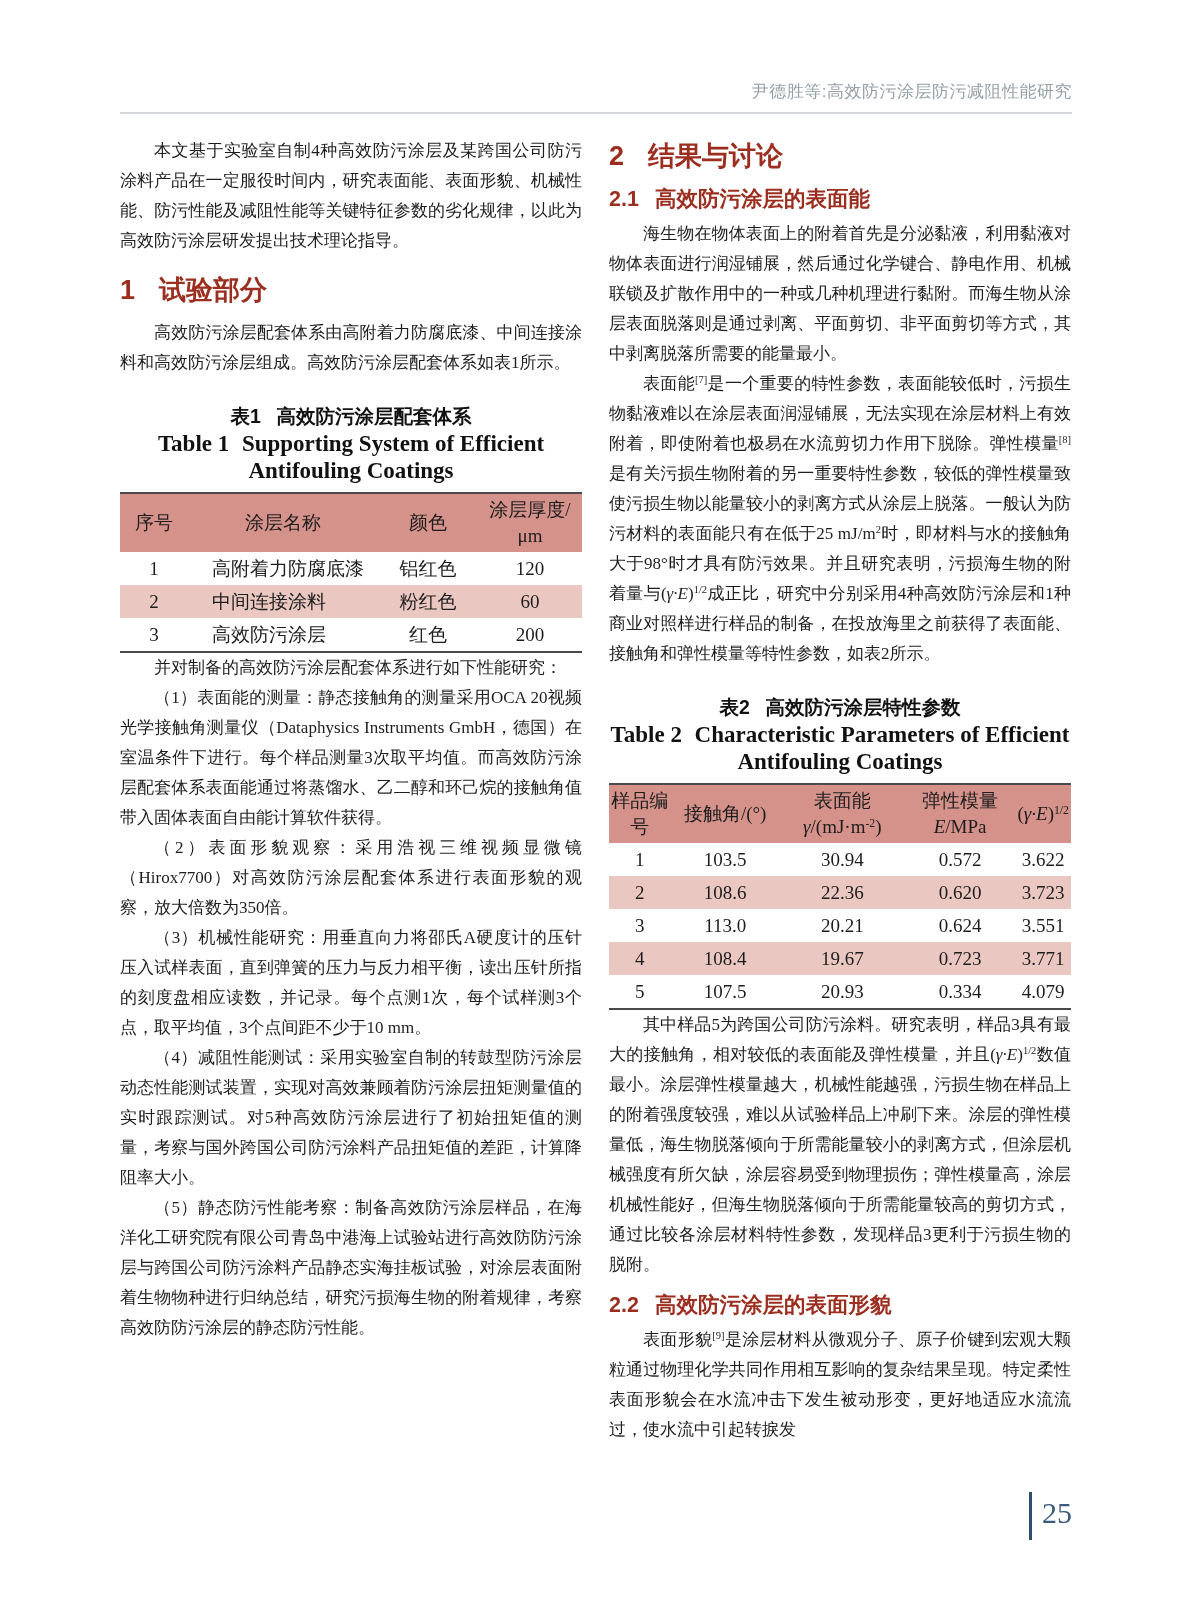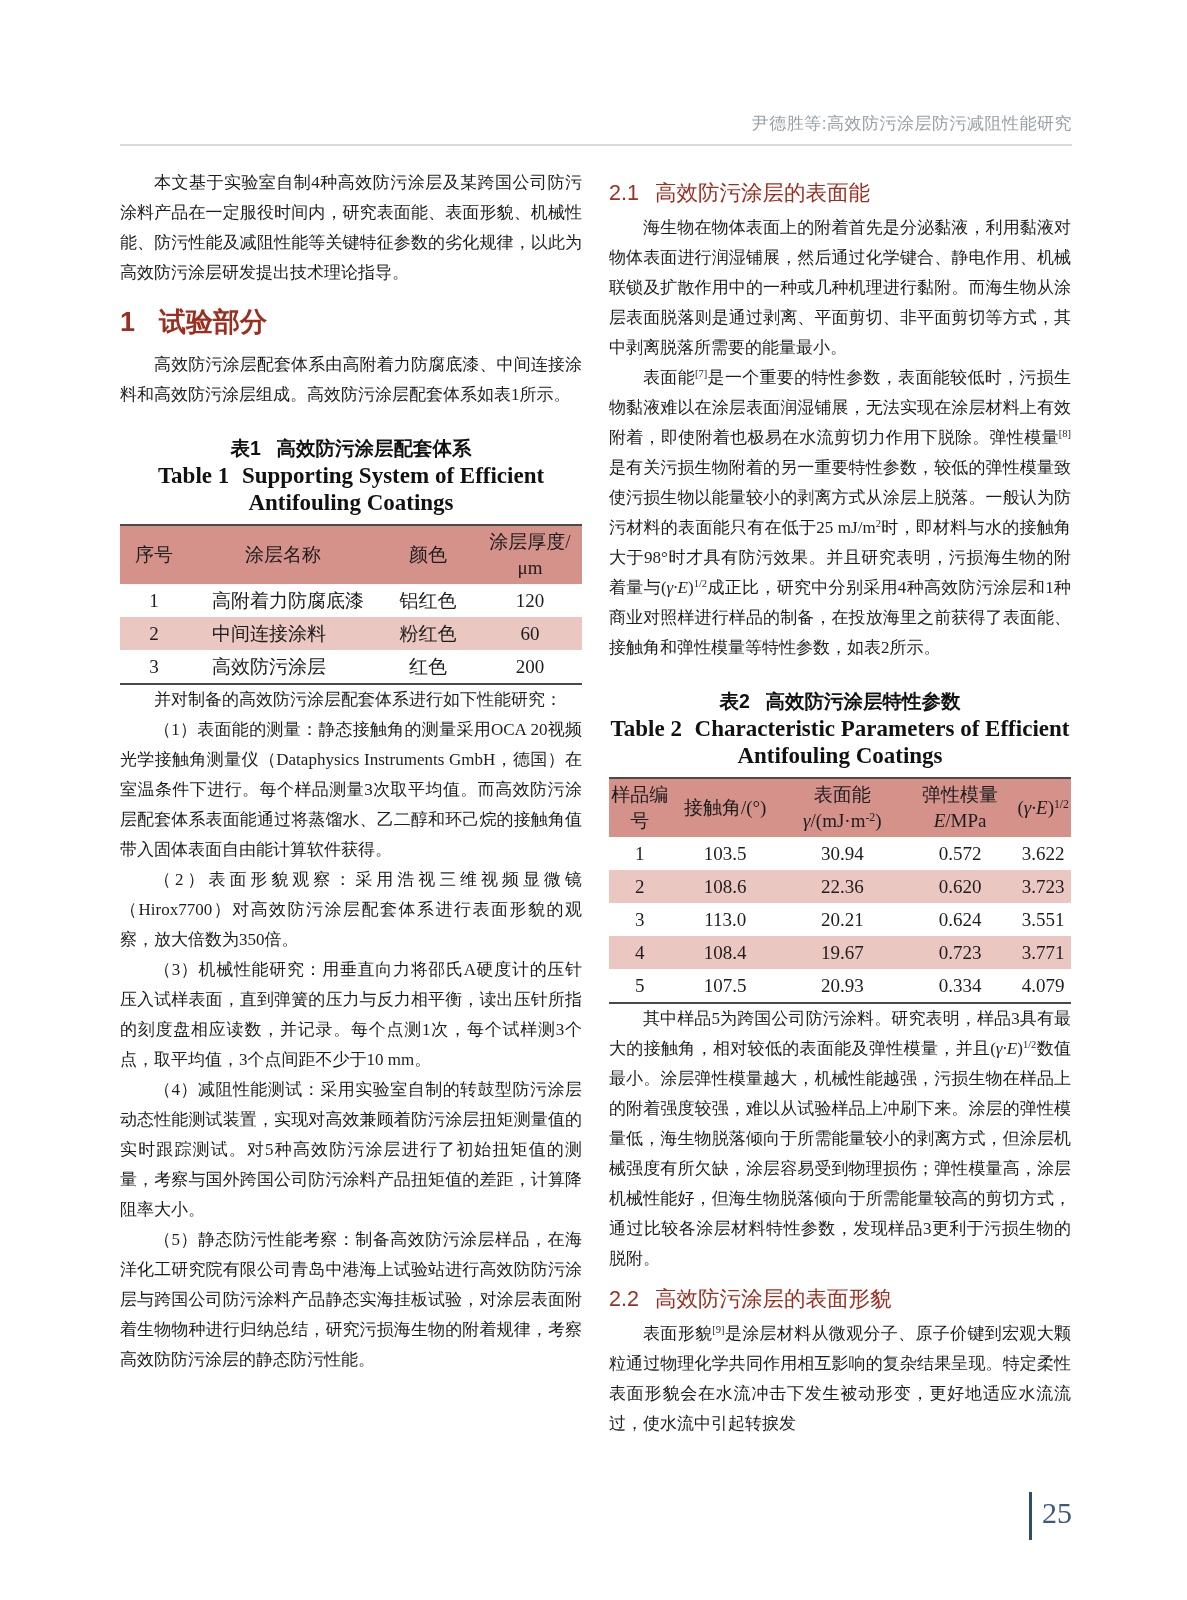--- a/index.html
+++ b/index.html
@@ -1,31 +1,31 @@
 <!DOCTYPE html>
 <html><head>
 <meta charset="utf-8">
 <style>
   html,body{margin:0;padding:0;background:#e9e9e9;}
   .page{position:relative;width:1187px;height:1600px;background:#ffffff;overflow:hidden;
         font-family:"Liberation Serif",serif;color:#1d1d1d;margin:0 auto;}
   .inner{position:absolute;left:120px;top:0;width:952px;}
-  .running-head{padding-top:112px;text-align:right;font-family:"Liberation Sans",sans-serif;
+  .running-head{padding-top:80px;text-align:right;font-family:"Liberation Sans",sans-serif;
                 font-size:17px;color:#97a0a7;letter-spacing:0.5px;}
   .head-rule{border-bottom:2px solid #d7dadd;margin-top:9px;}
   .columns{display:flex;gap:27px;margin-top:22px;}
   .col{width:462px;}
 
   p.body{margin:0;font-size:17px;line-height:30px;text-align:justify;text-indent:2em;}
 
   h1.sec{margin:16px 0 10px 0;font-family:"Liberation Sans",sans-serif;font-weight:bold;
          font-size:27px;color:#9c2e1f;}
   h1.sec.first{margin-top:2px;}
   h1.sec .h-num{margin-right:24px;}
-  h2.sub{margin:10px 0 6px 0;font-family:"Liberation Sans",sans-serif;font-weight:normal;
+  h2.sub{margin:10px 0 6px 0;font-family:"Liberation Sans",sans-serif;font-weight:bold;
          font-size:21.5px;color:#9c2e1f;}
   h2.sub .h-num{margin-right:16px;}
 
   .tbl-cap{margin-top:24px;text-align:center;}
   .cap-cn{font-family:"Liberation Sans",sans-serif;font-weight:bold;font-size:19.5px;line-height:28px;color:#111;}
   .cap-cn .cap-title{margin-left:0.8em;}
   .cap-en{font-family:"Liberation Serif",serif;font-weight:bold;font-size:23px;line-height:27px;color:#111;}
   .cap-en .cap-title{margin-left:0.55em;}
 
   table.data{border-collapse:collapse;width:100%;margin-top:8px;font-size:19px;
@@ -111,20 +111,21 @@
 
         <p class="body after-tbl">并对制备的高效防污涂层配套体系进行如下性能研究：</p>
         <p class="body">（1）表面能的测量：静态接触角的测量采用OCA 20视频光学接触角测量仪（Dataphysics Instruments GmbH，德国）在室温条件下进行。每个样品测量3次取平均值。而高效防污涂层配套体系表面能通过将蒸馏水、乙二醇和环己烷的接触角值带入固体表面自由能计算软件获得。</p>
         <p class="body">（2）表面形貌观察：采用浩视三维视频显微镜（Hirox7700）对高效防污涂层配套体系进行表面形貌的观察，放大倍数为350倍。</p>
         <p class="body">（3）机械性能研究：用垂直向力将邵氏A硬度计的压针压入试样表面，直到弹簧的压力与反力相平衡，读出压针所指的刻度盘相应读数，并记录。每个点测1次，每个试样测3个点，取平均值，3个点间距不少于10 mm。</p>
         <p class="body">（4）减阻性能测试：采用实验室自制的转鼓型防污涂层动态性能测试装置，实现对高效兼顾着防污涂层扭矩测量值的实时跟踪测试。对5种高效防污涂层进行了初始扭矩值的测量，考察与国外跨国公司防污涂料产品扭矩值的差距，计算降阻率大小。</p>
         <p class="body">（5）静态防污性能考察：制备高效防污涂层样品，在海洋化工研究院有限公司青岛中港海上试验站进行高效防防污涂层与跨国公司防污涂料产品静态实海挂板试验，对涂层表面附着生物物种进行归纳总结，研究污损海生物的附着规律，考察高效防防污涂层的静态防污性能。</p>
       </div>
 
       <div class="col">
+        <h1 class="sec first"><span class="h-num">2</span><span class="h-title">结果与讨论</span></h1>
 
         <h2 class="sub"><span class="h-num">2.1</span><span class="h-title">高效防污涂层的表面能</span></h2>
 
         <p class="body">海生物在物体表面上的附着首先是分泌黏液，利用黏液对物体表面进行润湿铺展，然后通过化学键合、静电作用、机械联锁及扩散作用中的一种或几种机理进行黏附。而海生物从涂层表面脱落则是通过剥离、平面剪切、非平面剪切等方式，其中剥离脱落所需要的能量最小。</p>
         <p class="body">表面能<sup>[7]</sup>是一个重要的特性参数，表面能较低时，污损生物黏液难以在涂层表面润湿铺展，无法实现在涂层材料上有效附着，即使附着也极易在水流剪切力作用下脱除。弹性模量<sup>[8]</sup>是有关污损生物附着的另一重要特性参数，较低的弹性模量致使污损生物以能量较小的剥离方式从涂层上脱落。一般认为防污材料的表面能只有在低于25 mJ/m<sup>2</sup>时，即材料与水的接触角大于98°时才具有防污效果。并且研究表明，污损海生物的附着量与(<i>γ·E</i>)<sup>1/2</sup>成正比，研究中分别采用4种高效防污涂层和1种商业对照样进行样品的制备，在投放海里之前获得了表面能、接触角和弹性模量等特性参数，如表2所示。</p>
 
         <div class="tbl-cap">
           <div class="cap-cn"><span>表2</span><span class="cap-title">高效防污涂层特性参数</span></div>
           <div class="cap-en"><span>Table 2</span><span class="cap-title">Characteristic Parameters of Efficient Antifouling Coatings</span></div>
         </div>

